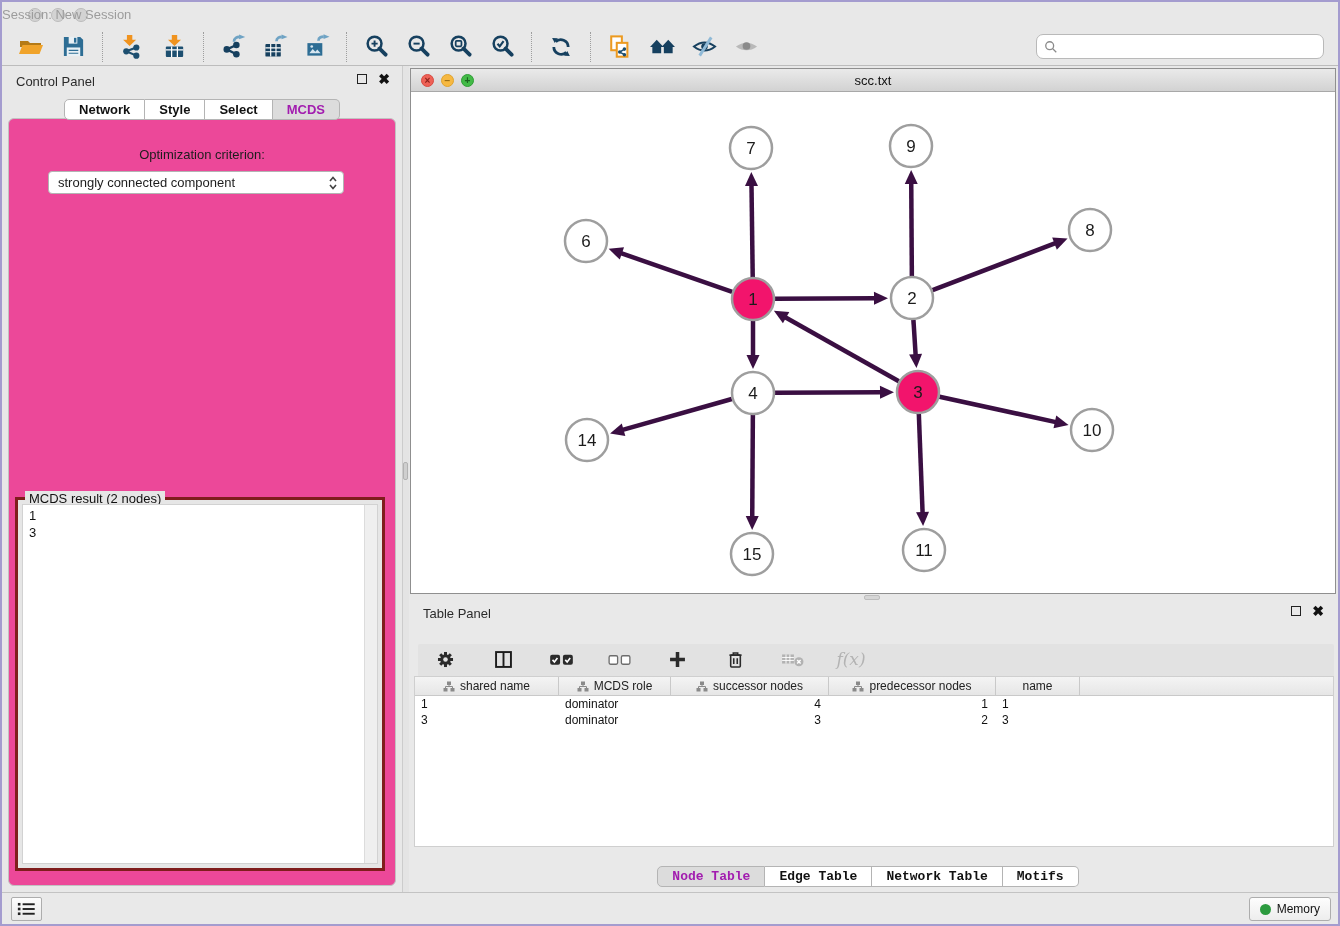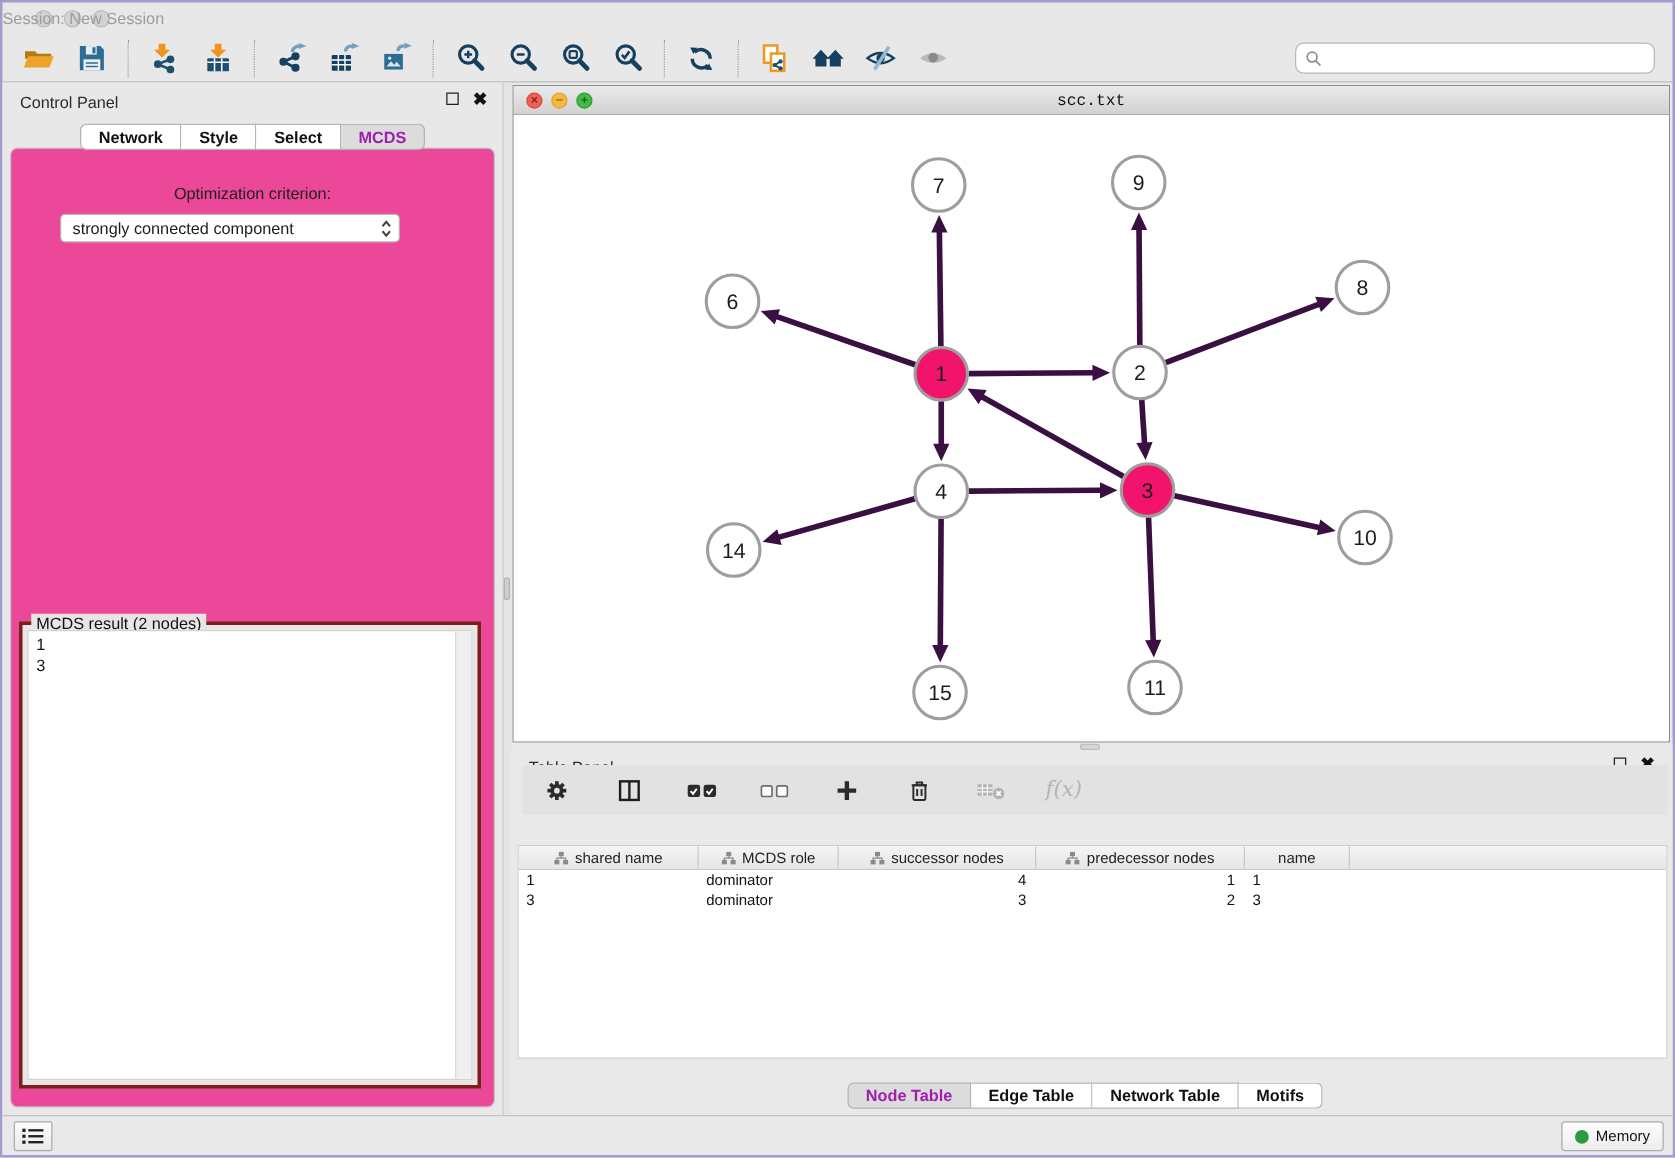--- a/index.html
+++ b/index.html
@@ -32,57 +32,57 @@
   .float-icon { width:10px; height:10px; border:1.6px solid #222; }
   .close-icon { font-size:14px; font-weight:bold; color:#111; line-height:10px; }
   .seg-tabs { display:flex; }
   .cp-tabs { position:absolute; top:33px; left:0; right:0; display:flex; justify-content:center; z-index:2;align-items:flex-end; }
   .seg-tab { background:#fff; border:1px solid #b4b4b4; border-left:none; height:21px; line-height:19px; padding:0 14px; font-size:13px; font-weight:600; color:#111; }
   .seg-tab:first-child { border-left:1px solid #b4b4b4; border-radius:5px 0 0 5px; }
   .seg-tab:last-child { border-radius:0 5px 5px 0; }
   .seg-tab.active { background:#dcdcdc; color:#a21caf; }
   .cp-box { position:absolute; top:52px; left:6px; right:6px; bottom:6px; background:#ec4899; border:1px solid #c2c2c2; border-radius:6px; }
   .opt-label { position:absolute; top:28px; left:0; right:0; text-align:center; color:#1d1d1d; }
-  .dropdown { position:absolute; top:52px; left:39px; width:272px; height:23px; background:#fff; border:1px solid #b3b3b3; border-radius:4px; display:flex; align-items:center; padding:0 5px 0 9px; }
+  .dropdown { position:absolute; top:52px; left:39px; width:296px; height:23px; background:#fff; border:1px solid #b3b3b3; border-radius:4px; display:flex; align-items:center; padding:0 5px 0 9px; }
   .dropdown .val { flex:1; }
   .btnrow { position:absolute; top:86px; left:0; right:0; display:flex; justify-content:center; gap:14px; }
   .btn { background:linear-gradient(#ffffff,#f1f1f1); border:1px solid #b0b0b0; border-radius:4px; height:22px; line-height:20px; padding:0 13px; font-size:13px; color:#111; }
   .result-group { position:absolute; top:378px; left:6px; right:10px; height:374px; border:3px solid #7f1d1d; background:#e6e6e6; }
   .result-legend { position:absolute; top:-9px; left:7px; background:#e6e6e6; padding:0 4px; font-size:13px; color:#111; }
   .result-area { position:absolute; top:4px; left:4px; right:4px; bottom:4px; background:#fff; border:1px solid #d2d2d2; }
   .result-text { position:absolute; inset:0 17px 0 0; padding:2px 6px; white-space:pre; font-size:13px; line-height:17px; color:#111; }
   .result-scroll { position:absolute; top:0; right:0; bottom:0; width:13px; background:#efefef; border-left:1px solid #dcdcdc; }
   
   .v-divider { position:absolute; left:400px; top:64px; width:7px; bottom:32px; background:#e4e4e4; border-left:1px solid #cccccc; }
   .v-grip { position:absolute; top:396px; left:0px; width:5px; height:18px; background:#cfcfcf; border:1px solid #b2b2b2; border-radius:2px; }
   .h-gap { position:absolute; left:407px; right:0; top:592px; height:6px; background:#e8e8e8; }
   .h-grip { position:absolute; left:455px; top:0.5px; width:16px; height:5px; background:#d6d6d6; border:1px solid #bdbdbd; border-radius:2px; }
   
   .netwin { position:absolute; left:408px; top:66px; width:926px; height:526px; border:1px solid #8f8f8f; background:#fff; }
   .netwin-titlebar { height:23px; background:linear-gradient(#eaeaea,#d2d2d2); border-bottom:1px solid #a8a8a8; position:relative; }
-  .netwin-title { position:absolute; left:0; right:0; top:0; line-height:23px; text-align:center; color:#111;font-family:Liberation Mono, monospace; }
+  .netwin-title { position:absolute; left:0; right:0; top:0; line-height:23px; text-align:center; color:#111; }
   .tl { position:absolute; top:5px; width:13px; height:13px; border-radius:50%; font-size:10px; font-weight:bold; text-align:center; line-height:12px; }
   .tl.red { left:10px; background:#ee6156; border:1px solid #d84a41; color:#8c231c; }
   .tl.yellow { left:30px; background:#f6b841; border:1px solid #e0a32e; color:#9a6c12; }
   .tl.green { left:50px; background:#43ba47; border:1px solid #2f9d36; color:#1c6420; }
   .net-canvas { position:relative; width:924px; height:501px; background:#fff; }
   
   .table-panel { position:absolute; left:407px; right:0; top:598px; bottom:32px; background:#e9e9e9; }
   .tp-title { position:absolute; left:14px; top:6px; color:#2b2b2b; }
   .tp-icons { position:absolute; right:14px; top:6px; display:flex; gap:11px; align-items:center; }
-  .tp-toolbar { position:absolute; left:9px; right:4px; top:12px; height:40px; background:#e2e2e2; border-radius:2px; display:flex; align-items:center; gap:32px; padding-left:14px; }
+  .tp-toolbar { position:absolute; left:9px; right:4px; top:44px; height:40px; background:#e2e2e2; border-radius:2px; display:flex; gap:32px; padding-left:14px; }
   .tp-tbtn { width:26px; height:30px; display:flex; align-items:center; justify-content:center; }
   .fx { font-family:"DejaVu Serif", serif; font-style:italic; font-size:17px; color:#b3b3b3; }
   .node-table { position:absolute; left:5px; right:4px; top:76px; height:171px; background:#fff; border:1px solid #cfcfcf; overflow:hidden; }
   .thead { display:flex; height:19px; background:linear-gradient(#f4f4f4,#e6e6e6); border-bottom:1px solid #c9c9c9; }
   .th { display:flex; align-items:center; justify-content:center; gap:5px; border-right:1px solid #c9c9c9; font-size:12px; color:#222; overflow:hidden; flex:0 0 auto; }
   .tr { display:flex; height:16px; }
   .td { font-size:12px; color:#111; padding:1px 8px 0 6px; overflow:hidden; flex:0 0 auto; }
   .td.right { text-align:right; }
-  .tp-tabs { position:absolute; left:0; right:11px; top:266px; display:flex; justify-content:center; }
+  .tp-tabs { position:absolute; left:0; right:11px; top:266px; display:flex; justify-content:center;font-family:Liberation Mono, monospace; }
   
   .statusbar { position:absolute; left:0; right:0; bottom:0; height:32px; background:#e9e9e9; border-top:1px solid #c3c3c3; }
   .sb-left-btn { position:absolute; left:9px; top:4px; width:31px; height:24px; background:linear-gradient(#fdfdfd,#e9e9e9); border:1px solid #adadad; border-radius:2px; display:flex; align-items:center; justify-content:center; }
   .memory-btn { position:absolute; right:7px; top:4px; height:24px; background:linear-gradient(#fdfdfd,#ededed); border:1px solid #adadad; border-radius:3px; display:flex; align-items:center; gap:6px; padding:0 10px; font-size:12px; color:#111; }
   .mem-dot { width:11px; height:11px; border-radius:50%; background:#2c9b3f; }
   svg { display:block; }
 </style>
 </head>
 <body>
 

